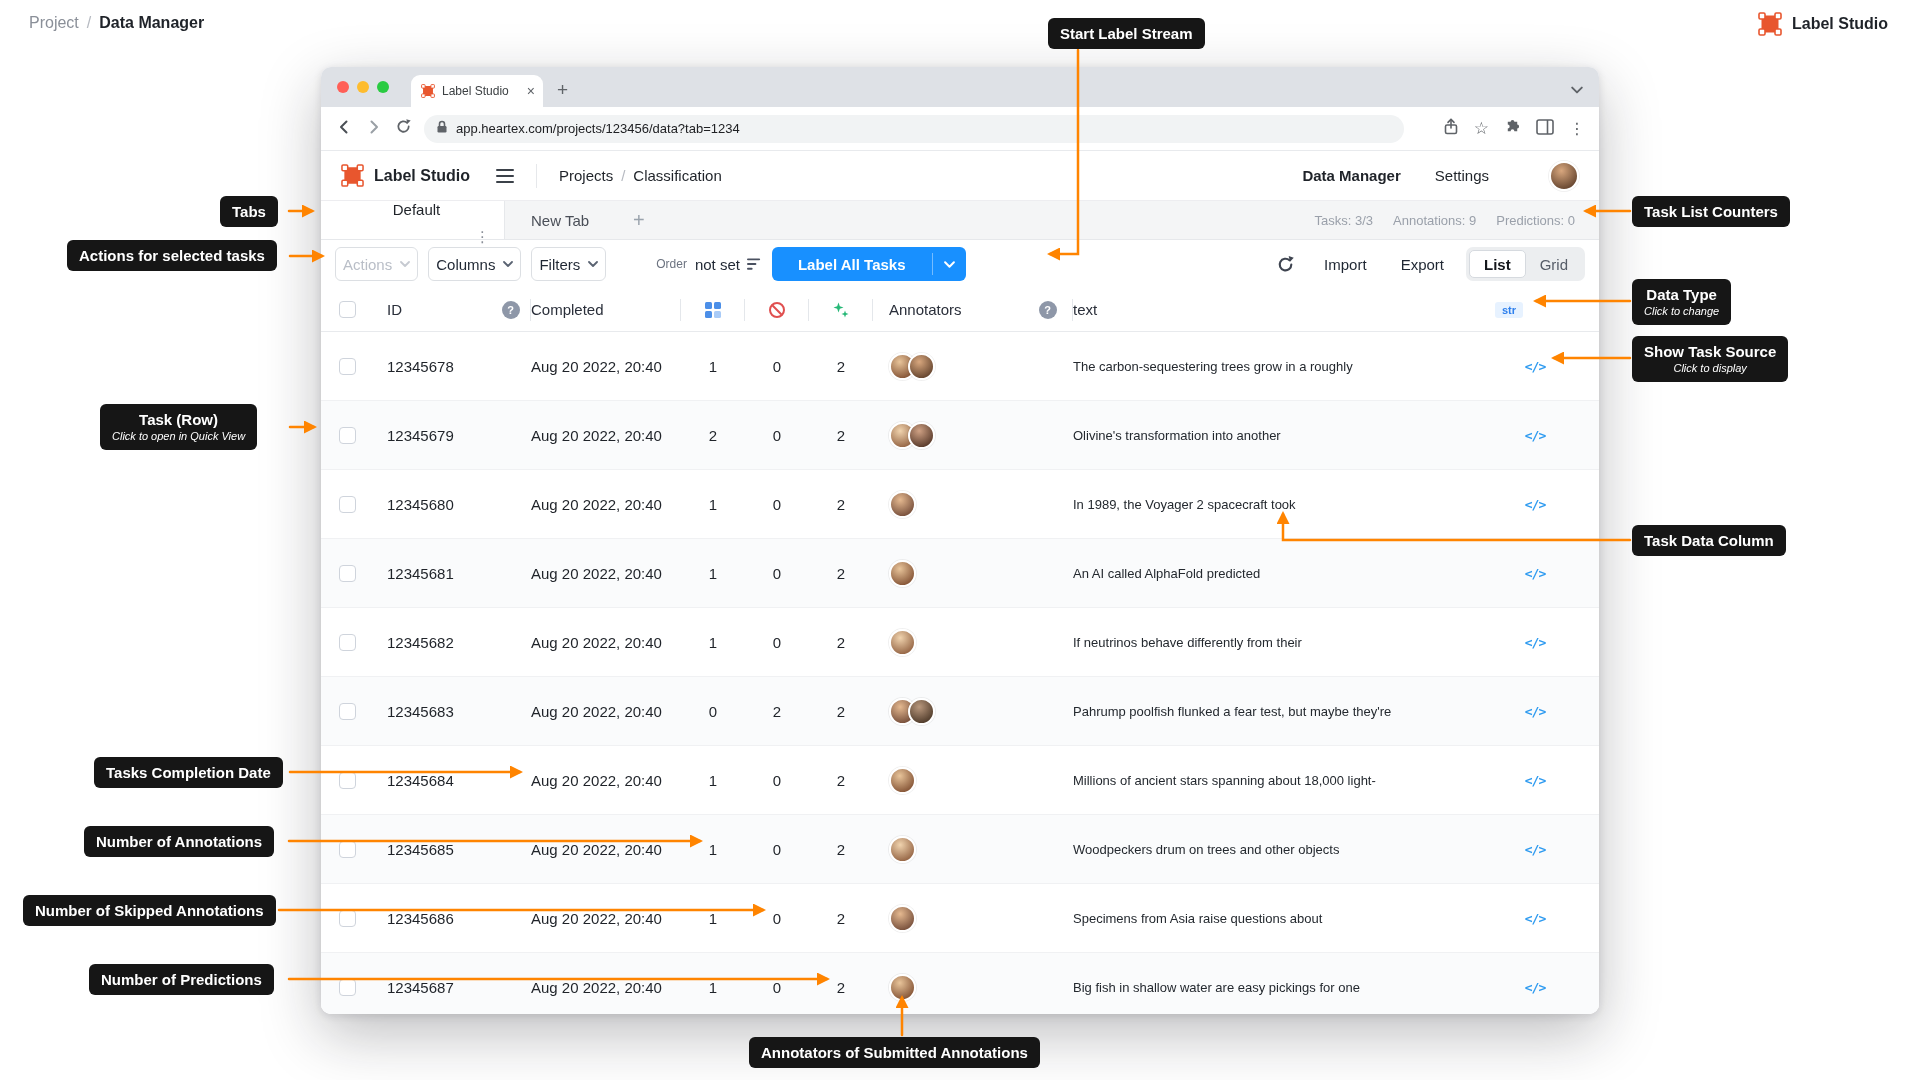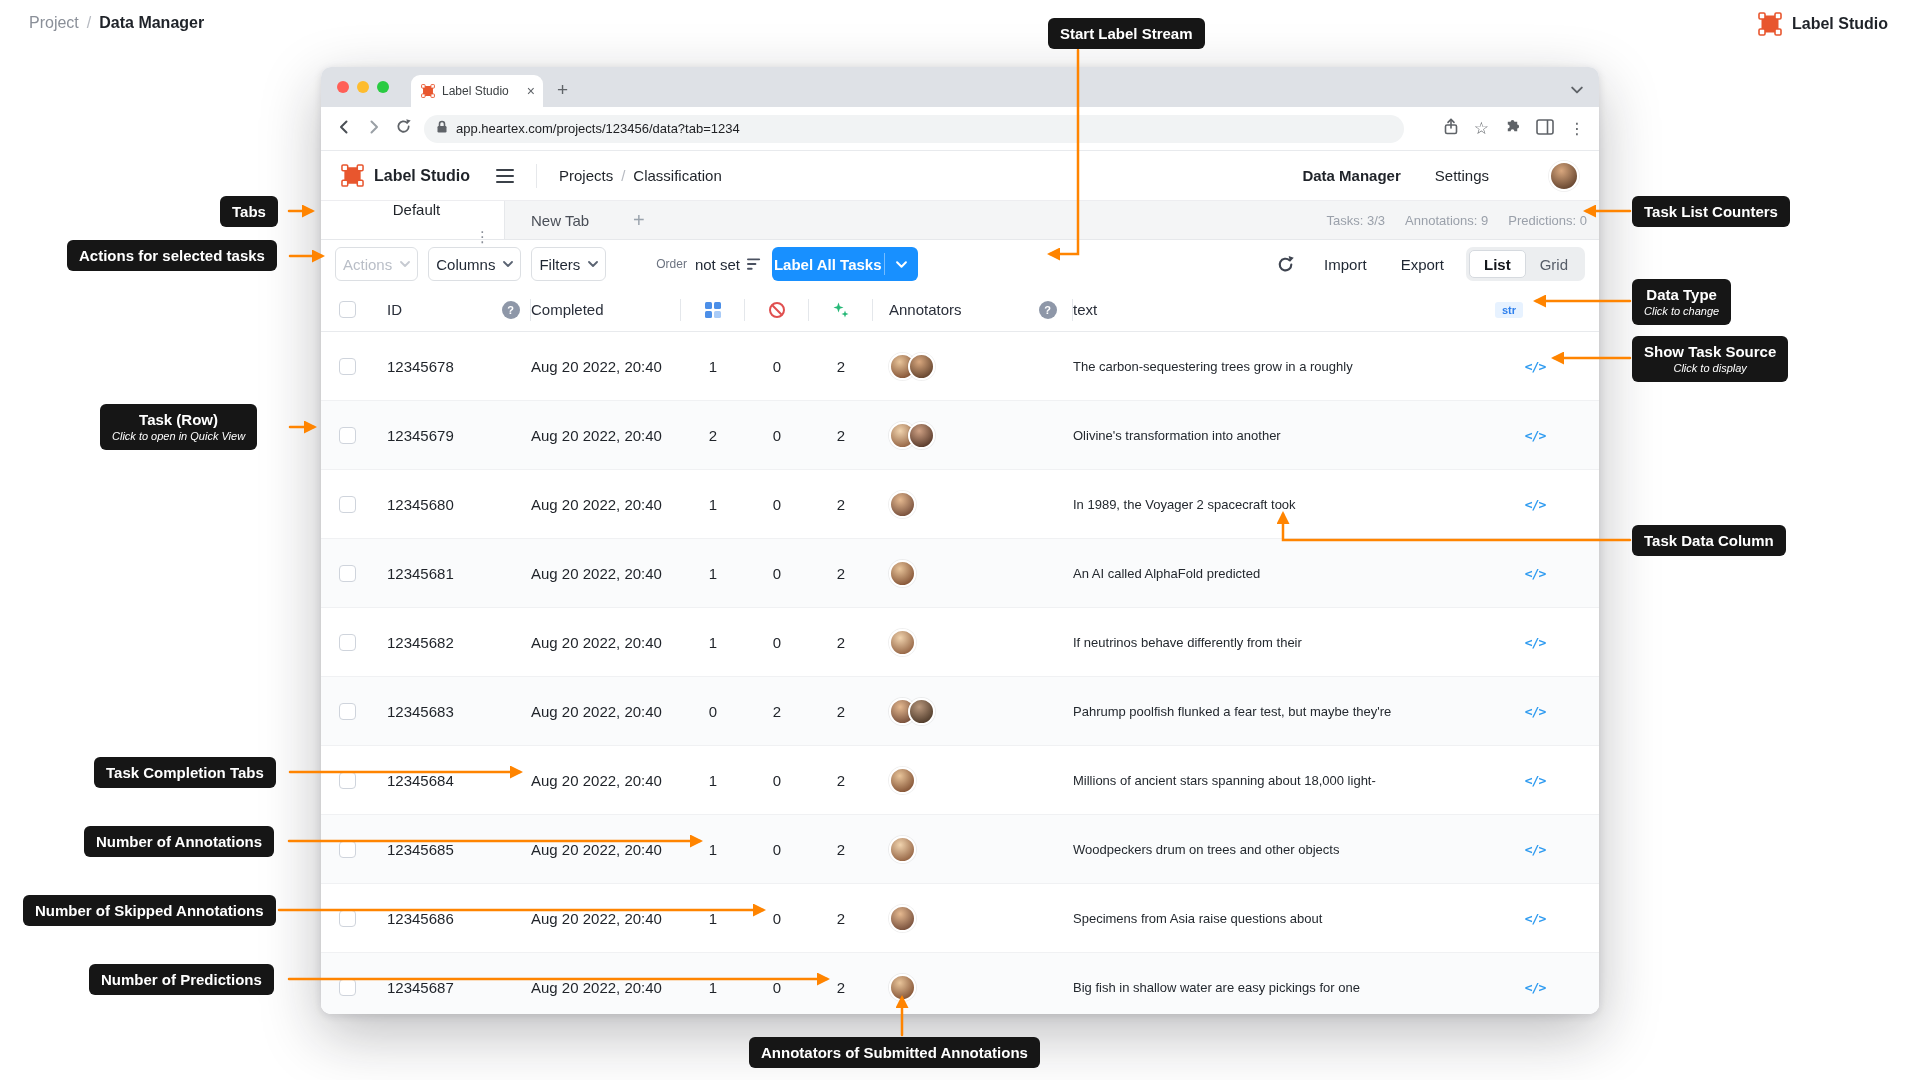--- a/index.html
+++ b/index.html
@@ -39,32 +39,32 @@
   .vdiv { height:24px; border-left:1px solid #e6e8eb; margin:0 22px; }
   .app-crumbs { display:flex; gap:8px; font-size:15px; color:#1f2329; align-items:center; }
   .app-nav { margin-left:auto; display:flex; align-items:center; gap:34px; font-size:15px; color:#1f2329; }
   .app-nav .strong { font-weight:600; }
 
   .dm-tabs { height:39px; background:#f4f5f6; border-bottom:1px solid #e6e8eb; display:flex; align-items:stretch; position:relative; }
   .dm-tab-active { width:184px; background:#fff; border-right:1px solid #e6e8eb; display:flex; align-items:center; padding:0 14px 0 22px; font-size:15px; font-weight:500; color:#1f2329; gap:10px;flex-direction:column; }
   .dm-tab-active .ov { margin-left:auto; color:#8a8f98; font-size:15px; }
   .dm-tab { display:flex; align-items:center; padding:0 26px; font-size:15px; color:#4a4f58; }
   .dm-tab-plus { display:flex; align-items:center; padding:0 18px; font-size:20px; color:#9aa3ad; }
-  .dm-counters { margin-left:auto; display:flex; align-items:center; gap:20px; padding-right:12px; font-size:13px; color:#9aa0aa; }
+  .dm-counters { margin-left:auto; display:flex; align-items:center; gap:20px; padding-right:24px; font-size:13px; color:#9aa0aa; }
 
   .toolbar { height:48px; background:#fff; display:flex; align-items:center; padding:0 14px; gap:10px; }
   .btn { height:34px; border:1px solid #dcdfe3; border-radius:6px; background:#fff; display:inline-flex; align-items:center; gap:8px; padding:0 7px; font-size:15px; color:#1f2733; }
   .btn.disabled { color:#b9bec7; }
   .btn.disabled svg { color:#c6cad1; }
   .btn svg { color:#5a6372; }
   .order-group { display:flex; align-items:center; gap:8px; margin-left:40px; }
   .order-label { font-size:12px; color:#6c7380; }
   .order-value { display:flex; align-items:center; gap:7px; font-size:15px; color:#1f2733; }
   .primary-btn { height:34px; background:#1890FF; border-radius:6px; display:inline-flex; align-items:stretch; color:#fff; font-size:15px; font-weight:600; }
-  .primary-btn .lbl { display:flex; align-items:center; padding:0 2px; }
+  .primary-btn .lbl { display:flex; align-items:center; padding:0 26px; }
   .primary-btn .div { width:1px; background:rgba(255,255,255,.4); margin:6px 0; }
   .primary-btn .chev { display:flex; align-items:center; padding:0 11px; color:#fff; }
   .tb-spacer { flex:1; }
   .icon-btn { width:34px; height:34px; display:flex; align-items:center; justify-content:center; border-radius:6px; }
   .flat-btn { font-size:15px; color:#1f2733; padding:0 12px; height:34px; display:flex; align-items:center; }
   .view-toggle { background:#eceef0; border-radius:7px; padding:3px; display:flex; }
   .seg { height:28px; padding:0 14px; display:flex; align-items:center; font-size:15px; color:#565d68; border-radius:5px; }
   .seg.active { background:#fff; border:1px solid #d6dadf; color:#14171c; font-weight:600; }
 
   
@@ -532,21 +532,21 @@
   </div>
 
   <div class="callout" style="left:1048px; top:18px;"><span>Start Label Stream</span></div>
   <div class="callout" style="left:220px; top:196px;"><span>Tabs</span></div>
   <div class="callout" style="left:67px; top:240px;"><span>Actions for selected tasks</span></div>
   <div class="callout" style="left:1632px; top:196px;"><span>Task List Counters</span></div>
   <div class="callout" style="left:1632px; top:279px;"><span>Data Type</span><span class="sub">Click to change</span></div>
   <div class="callout" style="left:1632px; top:336px;"><span>Show Task Source</span><span class="sub">Click to display</span></div>
   <div class="callout" style="left:100px; top:404px;"><span>Task (Row)</span><span class="sub">Click to open in Quick View</span></div>
   <div class="callout" style="left:1632px; top:525px;"><span>Task Data Column</span></div>
-  <div class="callout" style="left:94px; top:757px;"><span>Task Completion Tabs</span></div>
+  <div class="callout" style="left:94px; top:757px;"><span>Tasks Completion Date</span></div>
   <div class="callout" style="left:84px; top:826px;"><span>Number of Annotations</span></div>
   <div class="callout" style="left:23px; top:895px;"><span>Number of Skipped Annotations</span></div>
   <div class="callout" style="left:89px; top:964px;"><span>Number of Predictions</span></div>
   <div class="callout" style="left:749px; top:1037px;"><span>Annotators of Submitted Annotations</span></div>
 
   <svg class="arrows" width="1920" height="1080" viewBox="0 0 1920 1080">
     <defs>
       <marker id="ah" markerWidth="5.2" markerHeight="5.2" refX="4" refY="2.6" orient="auto">
         <path d="M0 0 L5.2 2.6 L0 5.2 Z" fill="#FF8400"></path>
       </marker>

